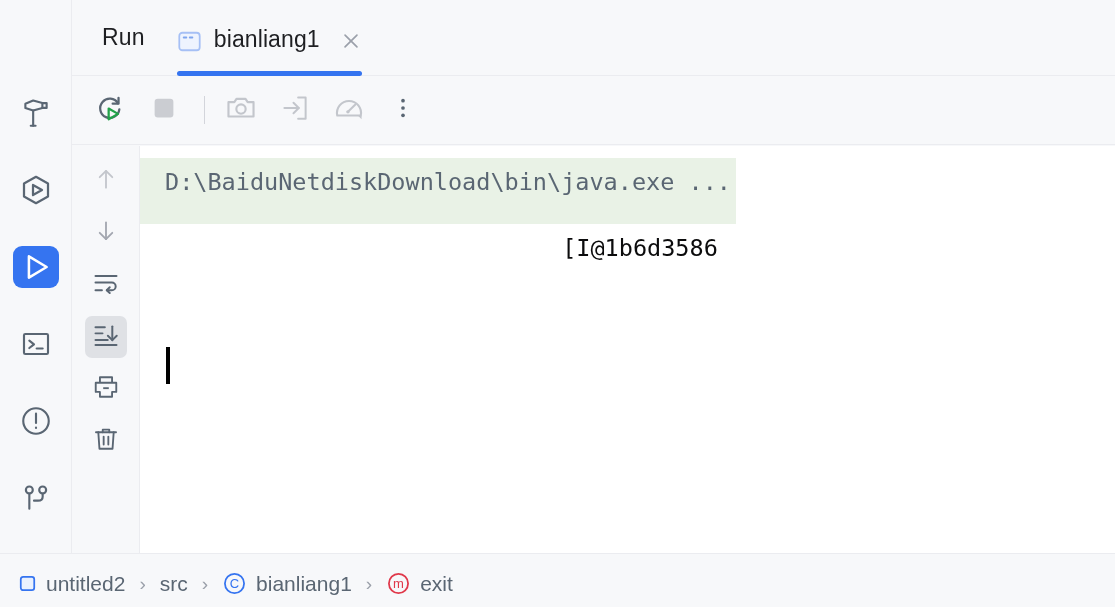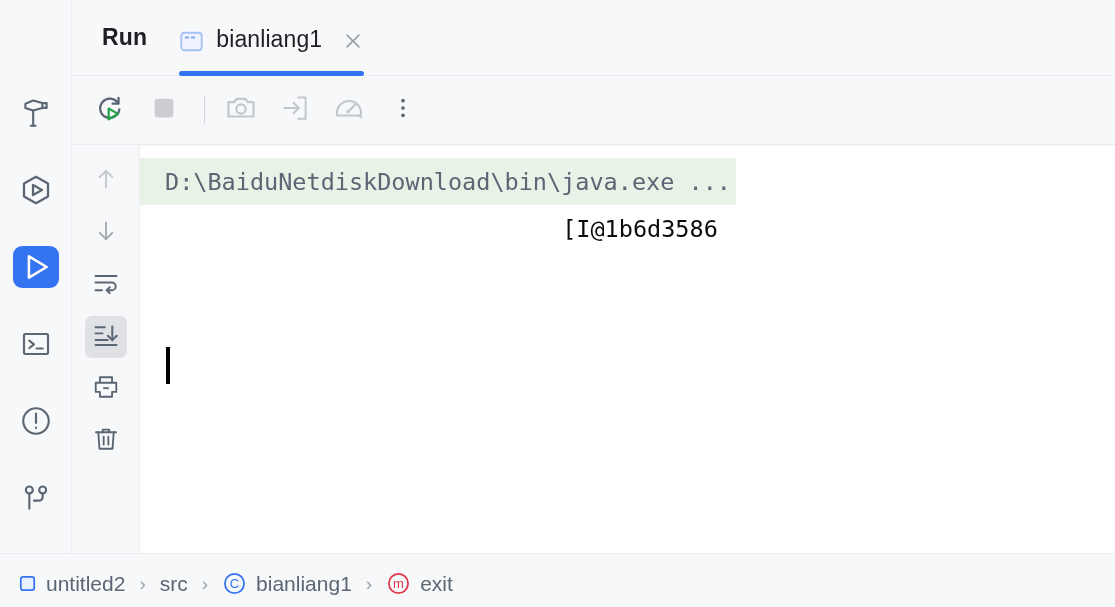--- a/index.html
+++ b/index.html
@@ -53,21 +53,21 @@
     height: 76px;
     background: #f7f8fa;
     border-bottom: 1px solid #ebecf0;
     display: flex;
     align-items: flex-start;
   }
   #run-title {
     margin-left: 30px;
     margin-top: 24px;
     font-size: 23px;
-    font-weight: bold;
+    font-weight: normal;
     color: #1e1f22;
     letter-spacing: 0.2px;
     cursor: default;
   }
   #run-tab {
     position: relative;
     margin-left: 32px;
     margin-top: 18px;
     height: 58px;
     display: flex;
@@ -156,21 +156,21 @@
     height: 407px;
     background: #ffffff;
     padding: 12px 0 0 0;
     overflow: hidden;
     cursor: text;
   }
   .cline {
     font-family: "DejaVu Sans Mono", "Liberation Mono", monospace;
     font-size: 23.5px;
     line-height: 48px;
-    height: 47px;
+    height: 66px;
     white-space: pre;
     padding-left: 25px;
     letter-spacing: 0px;
   }
   .cline.cmd {
     color: #5a6673;
     background: #e9f2e6;
     display: inline-block;
     padding-right: 5px;
   }

